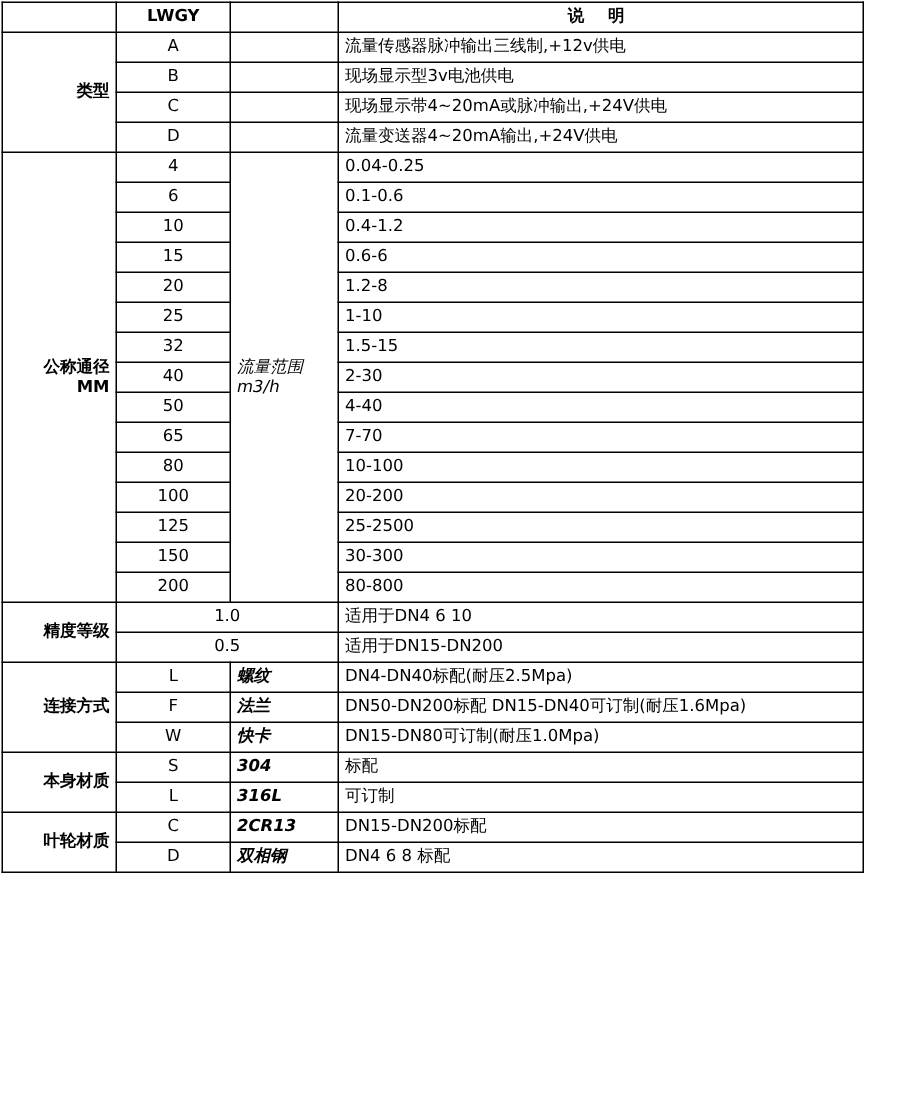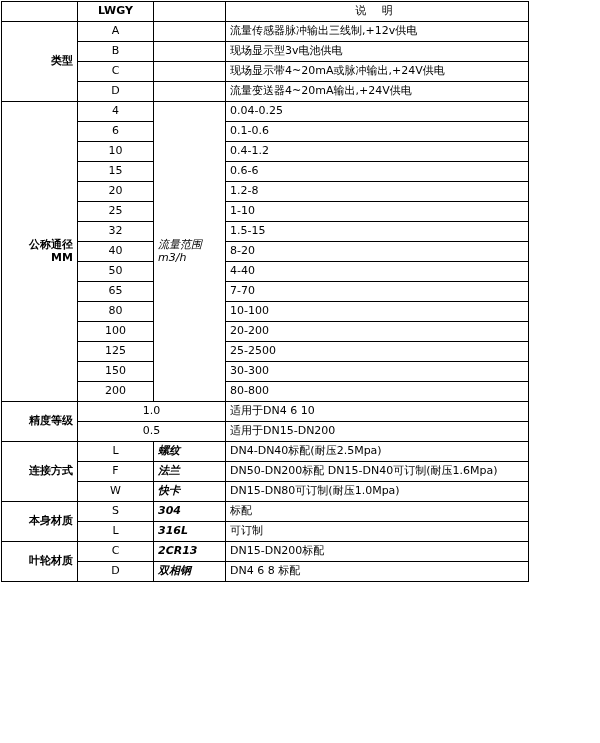--- a/index.html
+++ b/index.html
@@ -9,41 +9,41 @@
   }
   body {
     width: 600px;
     height: 743px;
     font-family: "DejaVu Sans", "Liberation Sans", sans-serif;
     color: #000000;
     overflow: hidden;
   }
   table.spec {
     border-collapse: collapse;
-    width: 528px;
+    width: 575px;
     margin: 1px;
     table-layout: fixed;
   }
   table.spec td {
     border: 1px solid #000000;
     font-size: 11px;
     line-height: 1.15;
     padding: 2px 4px;
     vertical-align: middle;
     height: 20px;
     box-sizing: border-box;
   }
   .c-cat   { width: 76px;  text-align: center; font-weight: bold; }
   .c-code  { width: 76px;  text-align: center; }
   .c-mid   { width: 72px;  text-align: left; }
   .c-desc  { text-align: left; }
   .center  { text-align: center; }
   .bold    { font-weight: bold; font-style: italic; }
   .hdr-title { font-weight: bold; text-align: center; }
-  .hdr-desc { font-weight: normal; text-align: center; letter-spacing: 6px; }
+  .hdr-desc { font-weight: bold; text-align: center; letter-spacing: 6px; }
   .vert-label {
     font-weight: bold;
     text-align: right;
     line-height: 1.4;
   }
   .flowrange {
     text-align: left;
     font-weight: normal;
     padding-left: 6px;
   }
@@ -114,21 +114,21 @@
     <tr>
       <td class="c-code">25</td>
       <td class="c-desc">1-10</td>
     </tr>
     <tr>
       <td class="c-code">32</td>
       <td class="c-desc">1.5-15</td>
     </tr>
     <tr>
       <td class="c-code">40</td>
-      <td class="c-desc">8-20</td>
+      <td class="c-desc">2-30</td>
     </tr>
     <tr>
       <td class="c-code">50</td>
       <td class="c-desc">4-40</td>
     </tr>
     <tr>
       <td class="c-code">65</td>
       <td class="c-desc">7-70</td>
     </tr>
     <tr>

